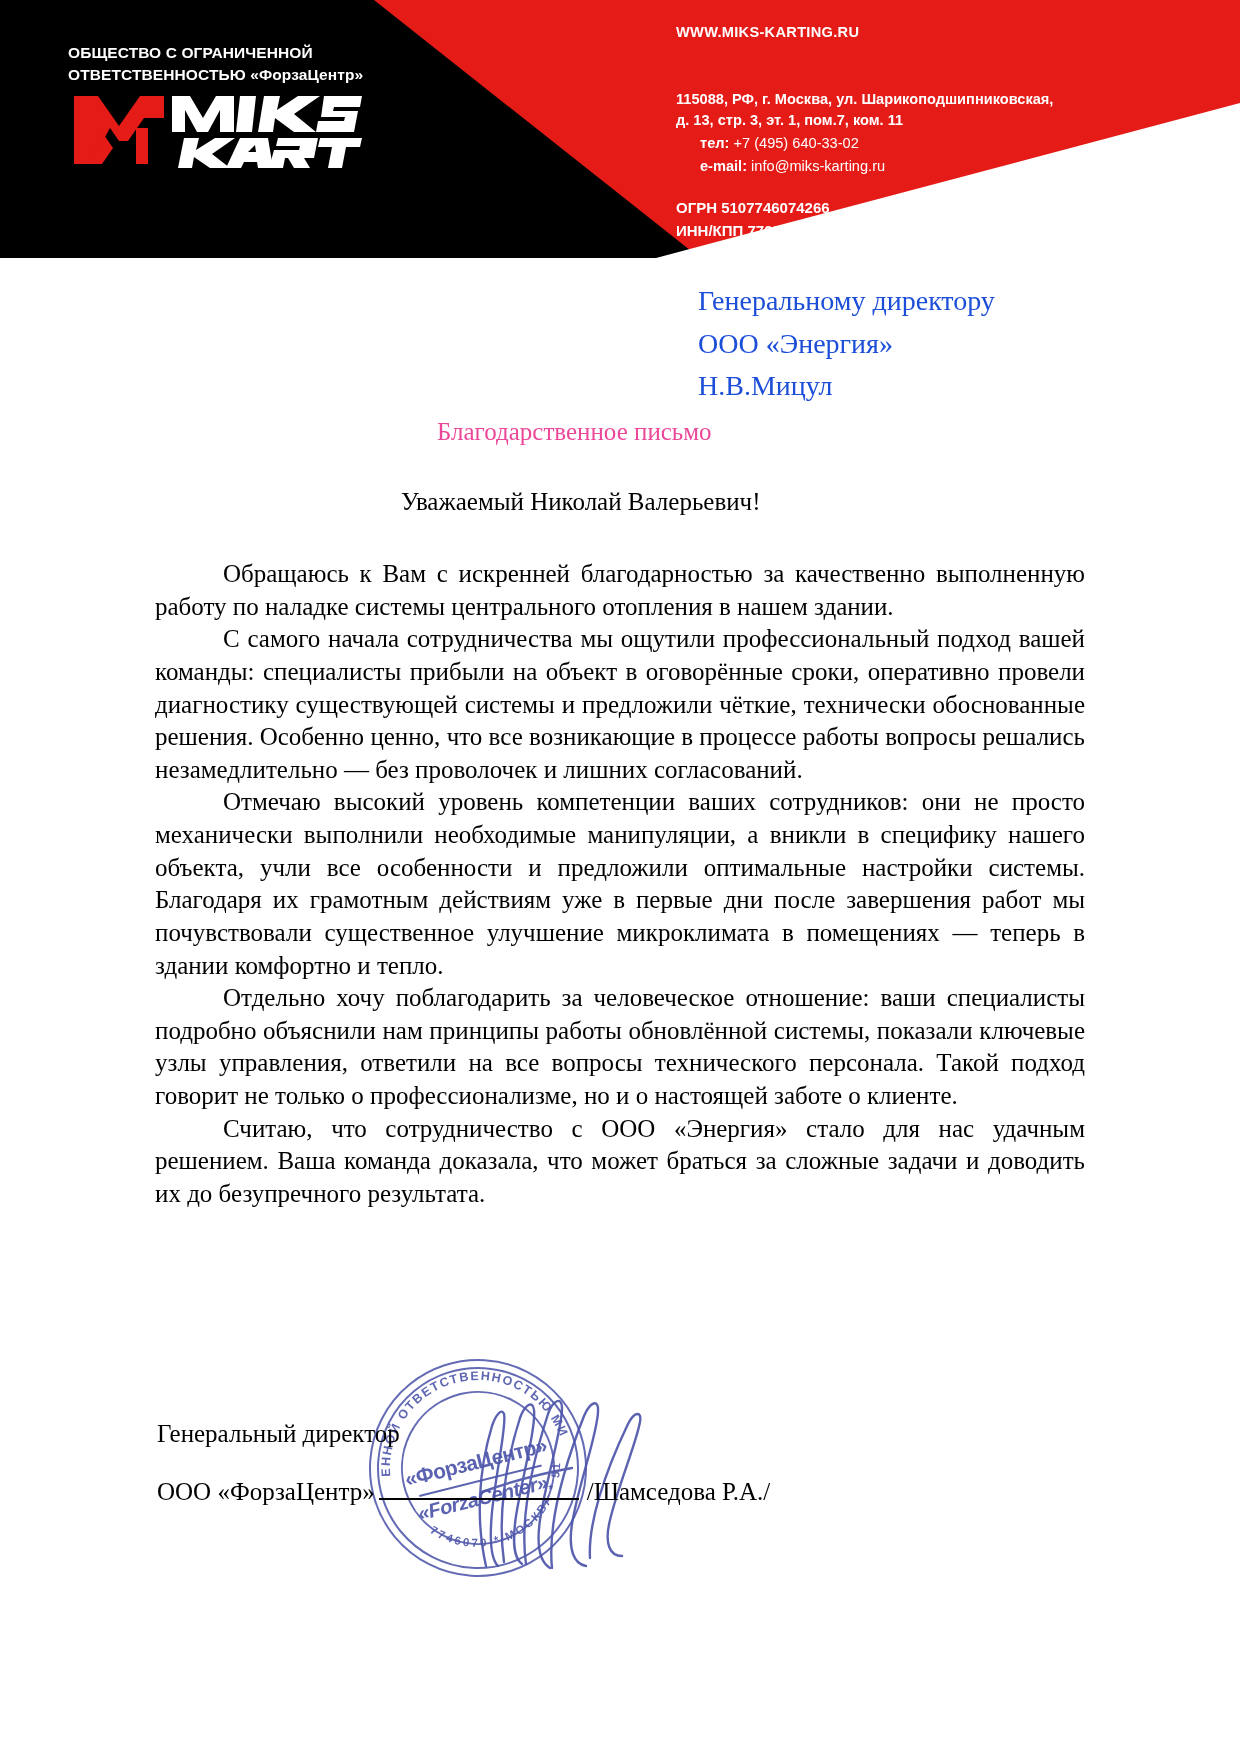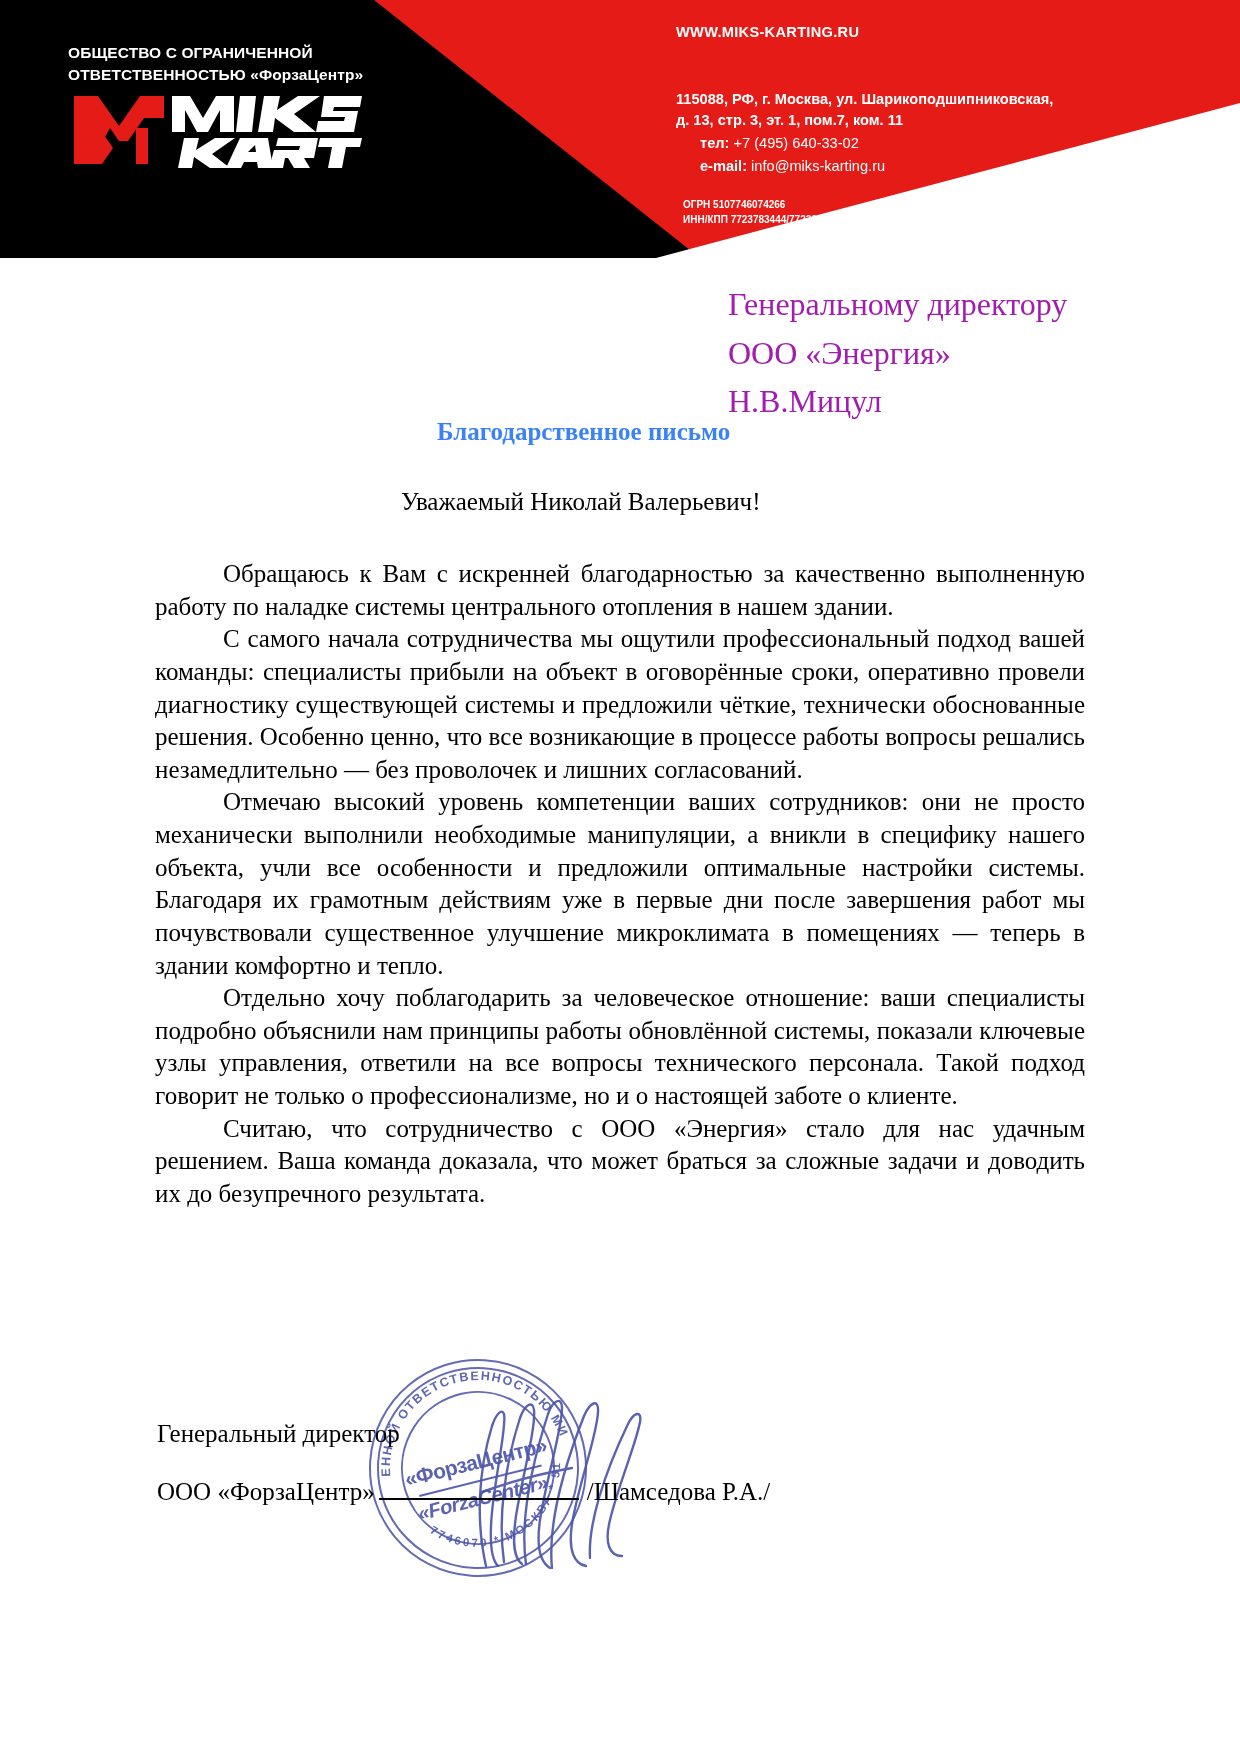--- a/index.html
+++ b/index.html
@@ -80,39 +80,38 @@
   .contacts .addr {
     font-weight: bold;
     font-size: 14.6px;
     line-height: 1.48;
   }
   .contacts .kv { font-size: 14.6px; line-height: 1.55; margin-left: 24px; }
   .contacts .kv b { font-weight: bold; }
   .contacts .reg {
     margin-top: 20px;
     font-weight: bold;
-    font-size: 10px;
+    font-size: 15px;
     line-height: 1.5;
-    margin-left: 7px;
   }
 
   
   .addressee {
     position: absolute;
-    left: 728px; top: 280px;
-    font-size: 32px;
+    left: 698px; top: 280px;
+    font-size: 28px;
     line-height: 1.52;
-    color: #a21caf;
+    color: #1d4ed8;
   }
   .doc-title {
     position: absolute;
     left: 437px; top: 418px;
     font-size: 25px;
-    font-weight: bold;
-    color: #3b82f6;
+    font-weight: normal;
+    color: #ec4899;
   }
   .salutation {
     position: absolute;
     left: 401px; top: 488px;
     font-size: 25px;
     color: #000;
   }
   .letter-body {
     position: absolute;
     left: 155px; top: 558px;

